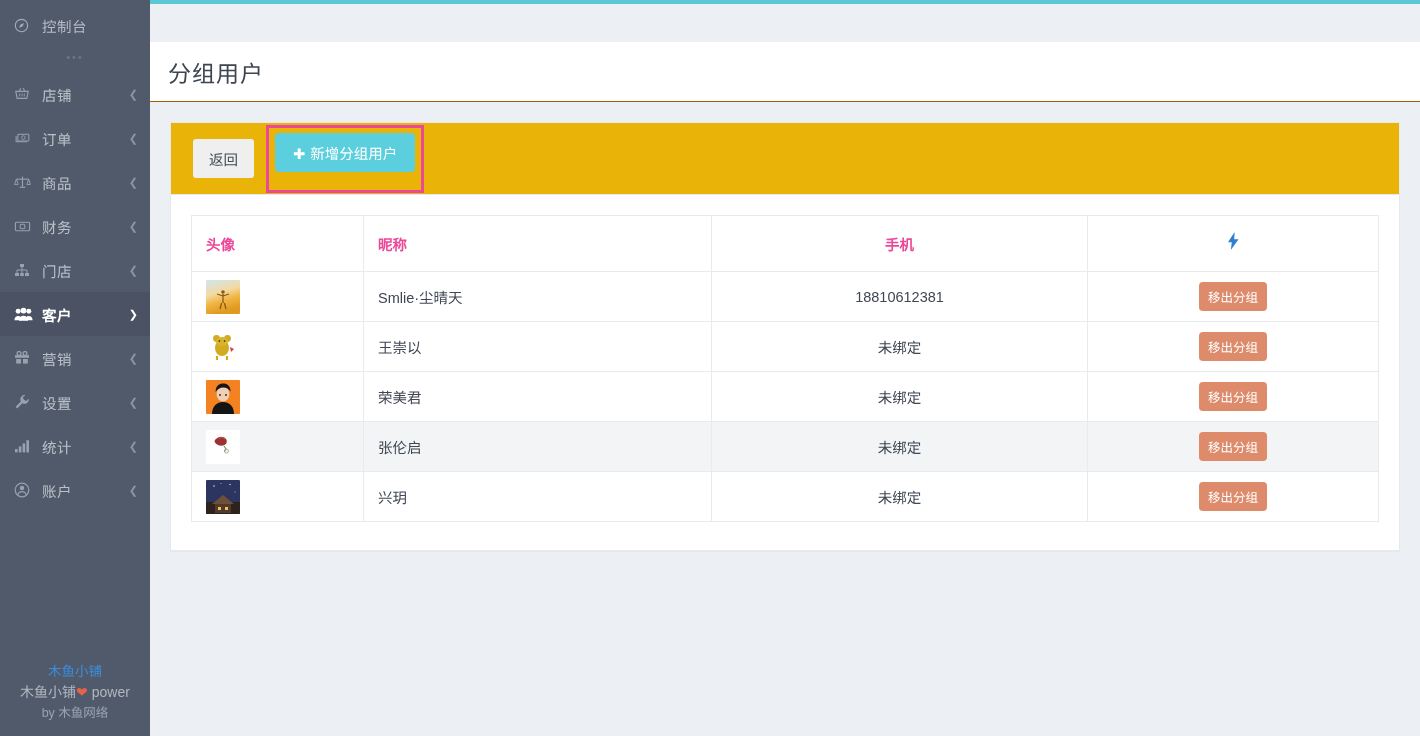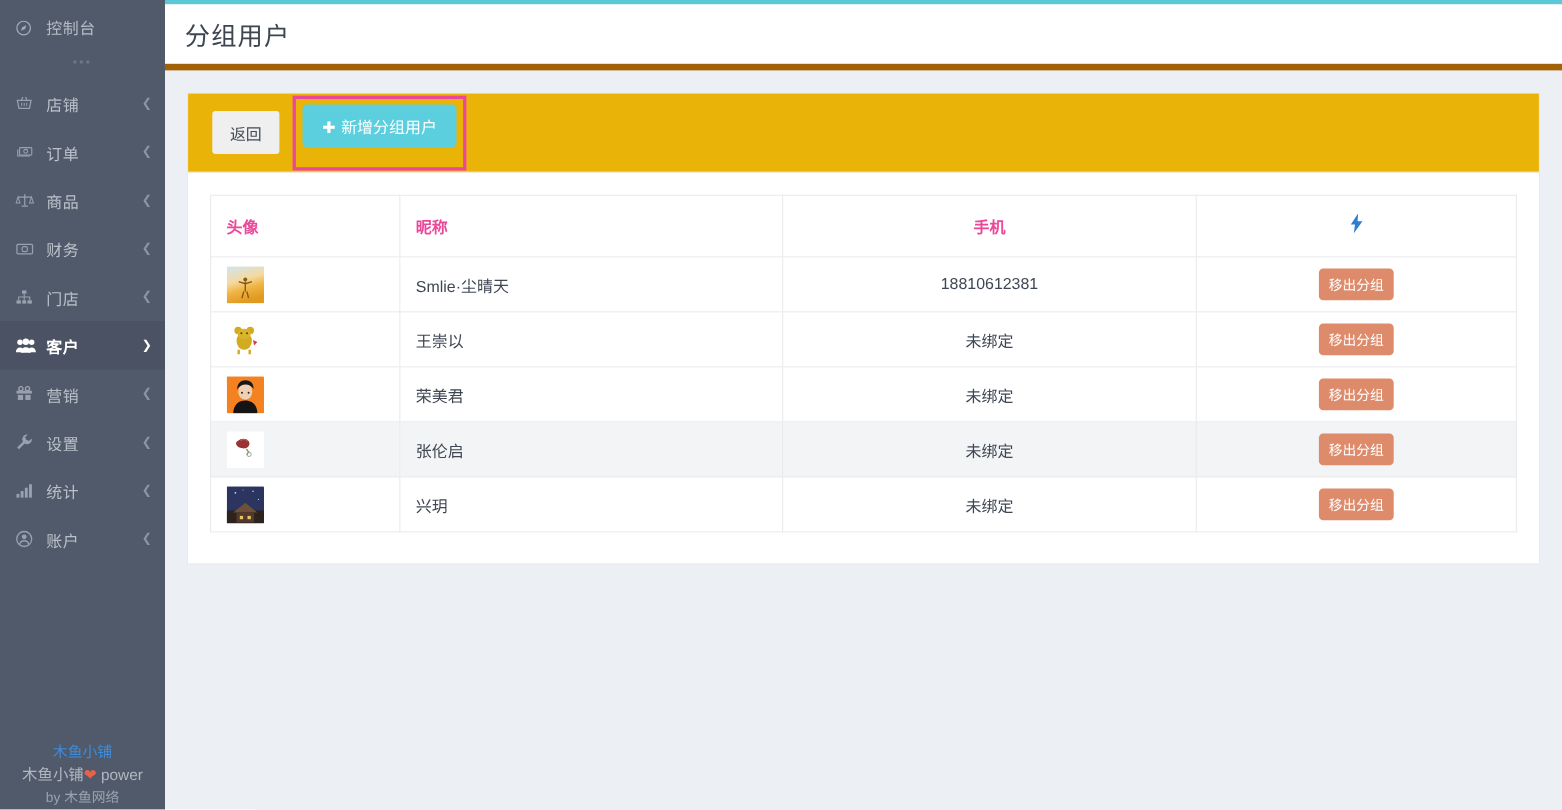--- a/index.html
+++ b/index.html
@@ -95,20 +95,21 @@
     background: #6fc6d3;
   }
 
   
   #side-footer {
     position: absolute;
     left: 0; bottom: 0;
     width: 150px;
     background: #515a6a;
     text-align: center;
+    padding-bottom: 12px;
     padding-top: 8px;
     line-height: 21px;
   }
   #side-footer .f-link { color: #3c8dde; font-size: 13.5px; display:block; text-decoration: none; }
   #side-footer .f-txt { color: #b0b7c1; font-size: 14px; display:block; }
   #side-footer .f-sub { color: #9aa2ae; font-size: 12.5px; display:block; }
   .heart { color: #e8624a; }
 
   
   #main {
@@ -119,23 +120,24 @@
     overflow: hidden;
   }
   #topbar {
     height: 4px;
     background: #5bc8d6;
     width: 100%;
   }
   #pagehead {
     height: 60px;
     background: #ffffff;
-    border-bottom: 6px solid #a16207;
+    border-bottom: 1px solid #a16207;
     display: flex; align-items: center;
     padding-left: 18px;
+    margin-top: 38px;
   }
   #pagehead .title {
     font-size: 23px;
     color: #3d4551;
     letter-spacing: 1px;
   }
 
   #content { padding: 20px; }
 
   .card {

